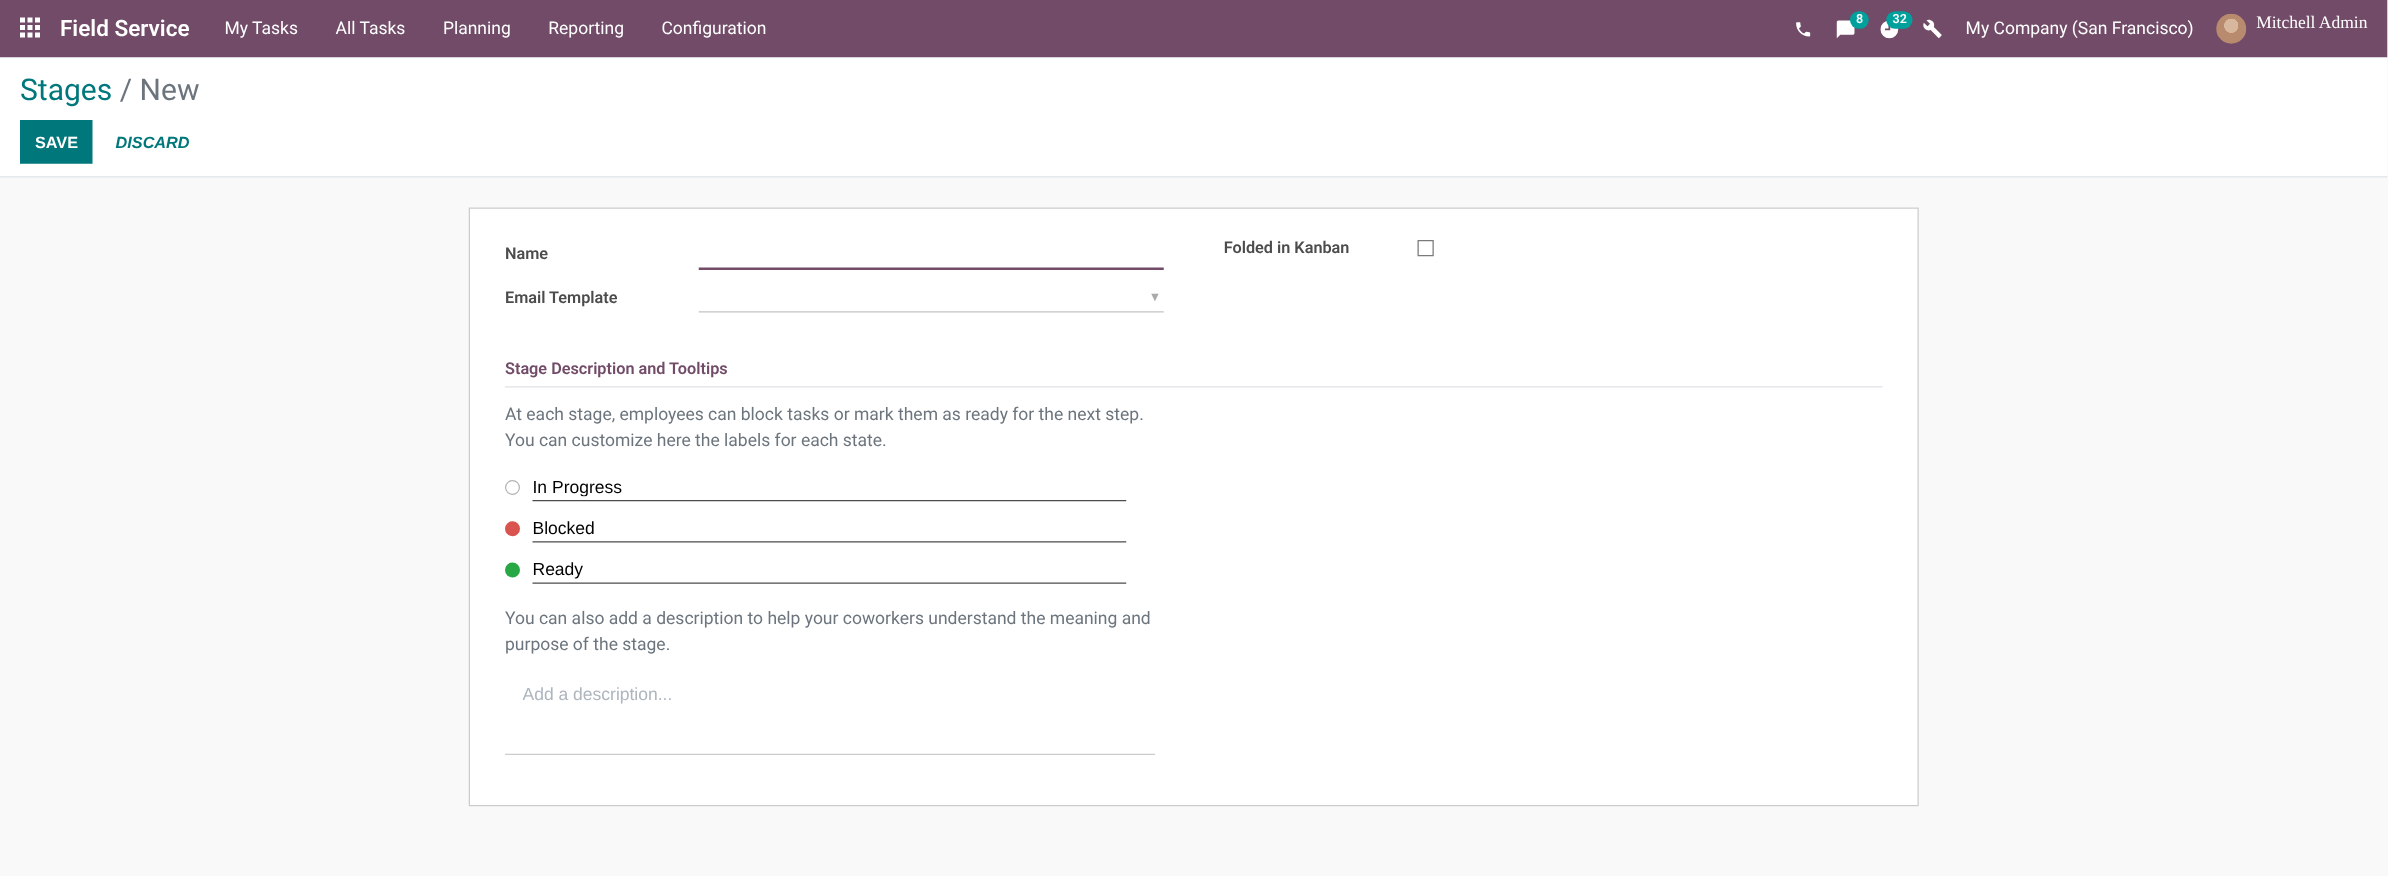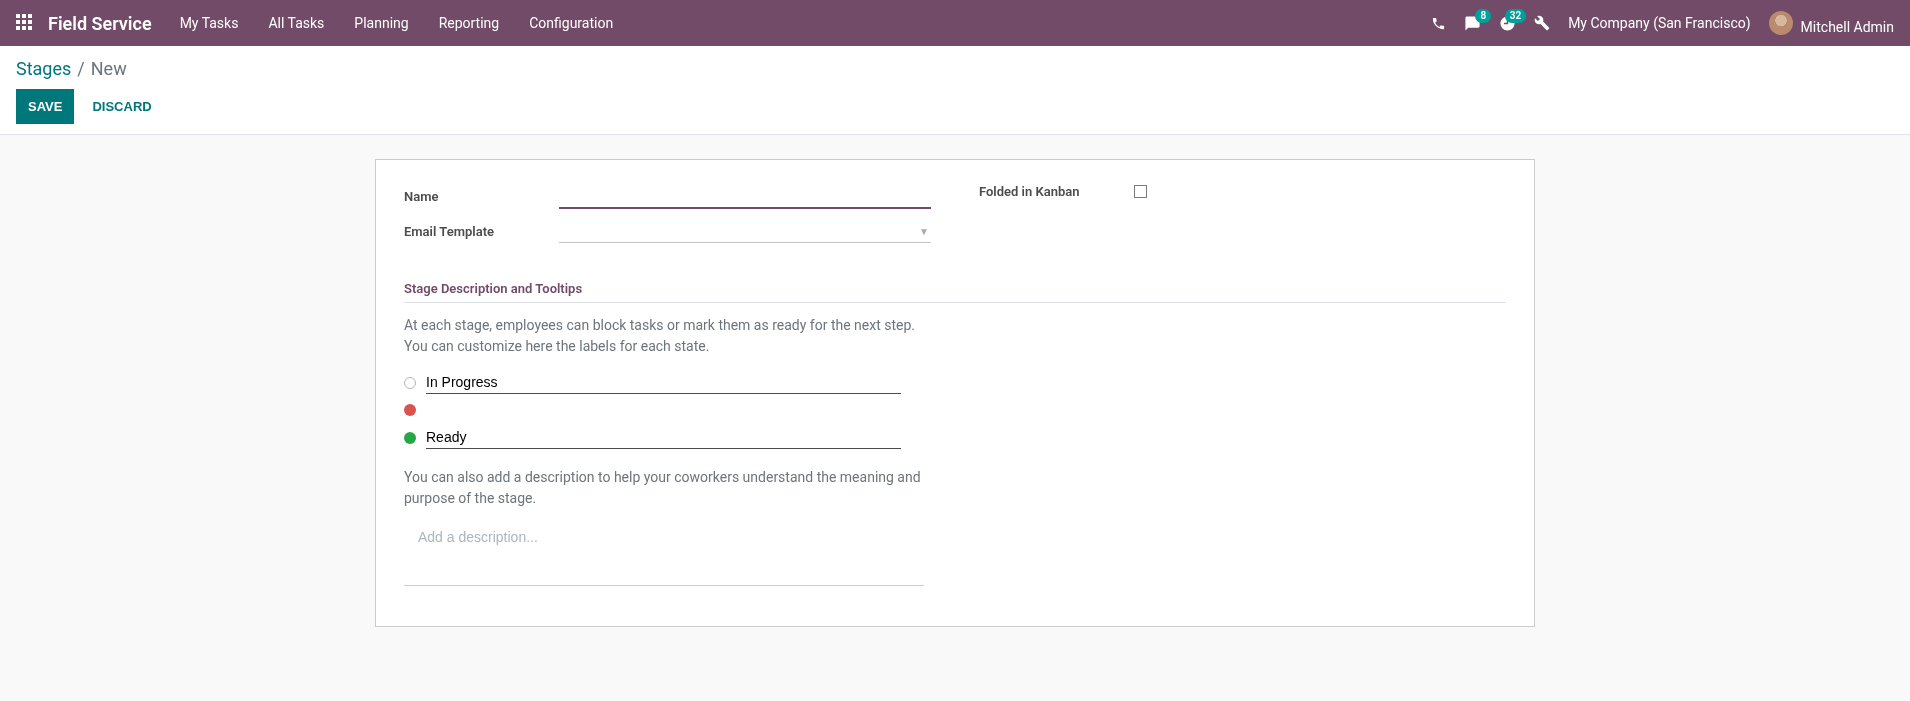--- a/index.html
+++ b/index.html
@@ -26,37 +26,37 @@
   .nav-menu a { color:#fff; text-decoration:none; font-size:14px; cursor:pointer; }
   .navbar-right { margin-left:auto; display:flex; align-items:center; gap:18px; }
   .icon-btn { position:relative; cursor:pointer; display:flex; align-items:center; color:#fff; }
   .badge {
     position:absolute; top:-6px; right:-10px;
     background:#00a09d; color:#fff;
     font-size:10px; font-weight:600;
     border-radius:8px; padding:1px 5px; line-height:1.2;
   }
   .company-name { color:#fff; font-size:14px; cursor:pointer; }
-  .user-block { display:flex; align-items:flex-end; gap:8px; cursor:pointer; }
+  .user-block { display:flex; align-items:flex-start; gap:8px; cursor:pointer;font-family:Liberation Serif, serif; }
   .avatar { width:24px; height:24px; border-radius:50%; background:#b88a6e; background-image:radial-gradient(circle at 50% 40%, #d7b89f 30%, #b88a6e 31%); }
   .user-name { color:#fff; font-size:14px; }
 
   
   .control-panel { background:#fff; border-bottom:1px solid #dee2e6; padding:12px 16px 10px; }
-  .breadcrumb { font-size:18px; color:#6c757d; margin-bottom:10px; display:flex; align-items:center; gap:6px;text-align:right; }
+  .breadcrumb { font-size:24px; color:#6c757d; margin-bottom:10px; display:flex; align-items:center; gap:6px;text-align:right; }
   .breadcrumb a { color:#00777b; text-decoration:none; cursor:pointer; }
   .breadcrumb .sep { color:#6c757d; }
   .cp-buttons { display:flex; gap:6px; align-items:center; }
   .btn-primary {
     background:#00777b; color:#fff; border:none;
     padding:10px 12px; font-size:13px; font-weight:600; text-transform:uppercase; cursor:pointer;
   }
   .btn-secondary {
     background:transparent; color:#00777b; border:none;
-    padding:6px 12px; font-size:13px; font-weight:600; text-transform:uppercase; cursor:pointer;
+    padding:6px 12px; font-size:13px; font-weight:600; text-transform:uppercase; cursor:pointer;font-style:italic;
   }
 
   
   .form-sheet-bg { padding:24px 17px; }
   .form-sheet {
     background:#fff; border:1px solid #ccc;
     max-width:1160px; margin:0 auto; padding:24px 28px 40px;
   }
   .form-row { display:flex; gap:48px; }
   .form-col { flex:1; }
@@ -193,20 +193,21 @@
 
     <div class="section-title">Stage Description and Tooltips</div>
     <p class="info-text">At each stage, employees can block tasks or mark them as ready for the next step. You can customize here the labels for each state.</p>
 
     <div class="status-row">
       <span class="status-dot dot-grey"></span>
       <input class="status-input" type="text" value="In Progress" style="">
     </div>
     <div class="status-row">
       <span class="status-dot dot-red"></span>
+      <input class="status-input" type="text" value="Blocked" style="">
     </div>
     <div class="status-row">
       <span class="status-dot dot-green"></span>
       <input class="status-input" type="text" value="Ready" style="">
     </div>
 
     <p class="info-text" style="margin-top:18px;">You can also add a description to help your coworkers understand the meaning and purpose of the stage.</p>
 
     <input class="desc-input" type="text" placeholder="Add a description..." style="">
     <div class="desc-underline"></div>

